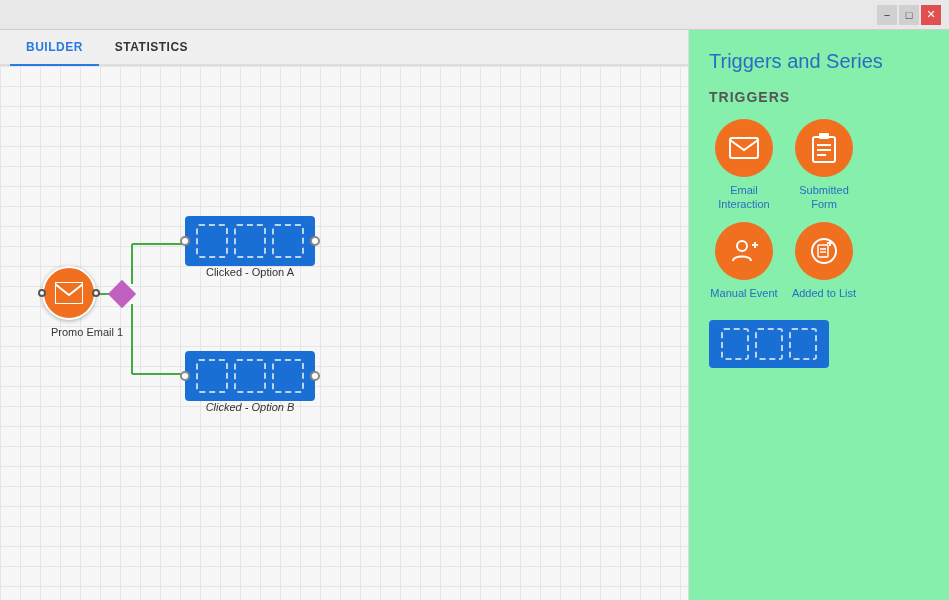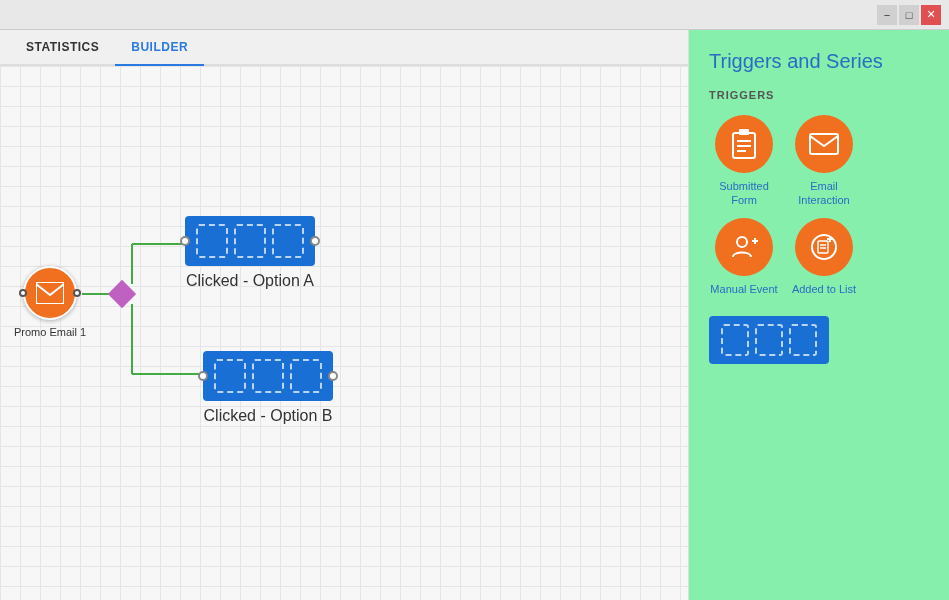--- a/index.html
+++ b/index.html
@@ -91,20 +91,21 @@
       align-items: center;
       justify-content: center;
       border: 2px solid white;
       box-shadow: 0 1px 4px rgba(0,0,0,0.3);
     }
     .email-node-label {
       font-size: 11px;
       color: #333;
       margin-top: 6px;
       text-align: center;
+      margin-left: 37px;
     }
     .node-dot-left {
       width: 8px; height: 8px;
       background: white;
       border: 2px solid #555;
       border-radius: 50%;
       position: absolute;
       top: 50%; left: -4px;
       transform: translateY(-50%);
     }
@@ -134,21 +135,22 @@
       display: flex;
       flex-direction: column;
       align-items: center;
     }
     .branch-node-top {
       top: 150px;
       left: 185px;
     }
     .branch-node-bottom {
       top: 285px;
-      left: 203px;
+      left: 185px;
+      font-style: italic;
     }
 
     .blue-block {
       background: #1a6fd4;
       border-radius: 4px;
       width: 130px;
       height: 50px;
       display: flex;
       align-items: center;
       justify-content: center;
@@ -173,23 +175,22 @@
     .node-connector-right {
       width: 10px; height: 10px;
       background: white;
       border: 2px solid #888;
       border-radius: 50%;
       position: absolute;
       top: 50%; right: -5px;
       transform: translateY(-50%);
     }
     .branch-label {
-      font-size: 16px;
+      font-size: 11px;
       color: #333;
-      margin-top: 6px;
       text-align: right;
     }
 
     
     .connector-svg {
       position: absolute;
       top: 0; left: 0;
       pointer-events: none;
     }
 
@@ -201,21 +202,21 @@
       overflow-y: auto;
       flex-shrink: 0;
     }
     .panel-title {
       font-size: 20px;
       font-weight: 300;
       color: #2a6cc4;
       margin-bottom: 16px;
     }
     .section-label {
-      font-size: 11px;
+      font-size: 14px;
       font-weight: bold;
       color: #555;
       letter-spacing: 1px;
       margin-bottom: 14px;
     }
 
     .triggers-grid {
       display: flex;
       flex-wrap: wrap;
       gap: 10px;
@@ -271,22 +272,22 @@
   <button class="title-bar-btn">−</button>
   <button class="title-bar-btn">□</button>
   <button class="title-bar-btn">✕</button>
 </div>
 
 <div class="main-container">
 
   <div class="left-panel">
 
     <div class="tab-bar">
+      <div class="tab active">BUILDER</div>
       <div class="tab">STATISTICS</div>
-      <div class="tab active">BUILDER</div>
     </div>
 
     <div class="canvas-area">
 
       <svg class="connector-svg" width="700" height="560">
 
         <line x1="82" y1="228" x2="122" y2="228" stroke="#4a4" stroke-width="2"></line>
 
         <line x1="132" y1="218" x2="132" y2="178" stroke="#4a4" stroke-width="2"></line>
         <line x1="132" y1="178" x2="207" y2="178" stroke="#4a4" stroke-width="2"></line>
@@ -336,42 +337,42 @@
 
     </div>
   </div>
 
   <div class="right-panel">
     <div class="panel-title">Triggers and Series</div>
 
     <div class="section-label">TRIGGERS</div>
 
     <div class="triggers-grid">
+
+      <div class="trigger-item">
+        <div class="trigger-circle">
+          <svg width="30" height="22" viewBox="0 0 30 22">
+            <rect x="1" y="1" width="28" height="20" rx="2" fill="none" stroke="white" stroke-width="2"></rect>
+            <polyline points="1,3 15,13 29,3" fill="none" stroke="white" stroke-width="2"></polyline>
+          </svg>
+        </div>
+        <div class="trigger-label">Email Interaction</div>
+      </div>
 
       <div class="trigger-item">
         <div class="trigger-circle">
           <svg width="28" height="30" viewBox="0 0 28 30">
             <rect x="3" y="4" width="22" height="25" rx="2" fill="none" stroke="white" stroke-width="2"></rect>
             <rect x="9" y="0" width="10" height="6" rx="1" fill="white"></rect>
             <line x1="7" y1="12" x2="21" y2="12" stroke="white" stroke-width="2"></line>
             <line x1="7" y1="17" x2="21" y2="17" stroke="white" stroke-width="2"></line>
             <line x1="7" y1="22" x2="16" y2="22" stroke="white" stroke-width="2"></line>
           </svg>
         </div>
         <div class="trigger-label">Submitted Form</div>
-      </div>
-
-      <div class="trigger-item">
-        <div class="trigger-circle">
-          <svg width="30" height="22" viewBox="0 0 30 22">
-            <rect x="1" y="1" width="28" height="20" rx="2" fill="none" stroke="white" stroke-width="2"></rect>
-            <polyline points="1,3 15,13 29,3" fill="none" stroke="white" stroke-width="2"></polyline>
-          </svg>
-        </div>
-        <div class="trigger-label">Email Interaction</div>
       </div>
 
       <div class="trigger-item">
         <div class="trigger-circle">
           <svg width="28" height="28" viewBox="0 0 28 28">
             <circle cx="12" cy="9" r="5" fill="none" stroke="white" stroke-width="2"></circle>
             <path d="M3 24 C3 18 21 18 21 24" fill="none" stroke="white" stroke-width="2"></path>
             <line x1="22" y1="8" x2="28" y2="8" stroke="white" stroke-width="2"></line>
             <line x1="25" y1="5" x2="25" y2="11" stroke="white" stroke-width="2"></line>
           </svg>

